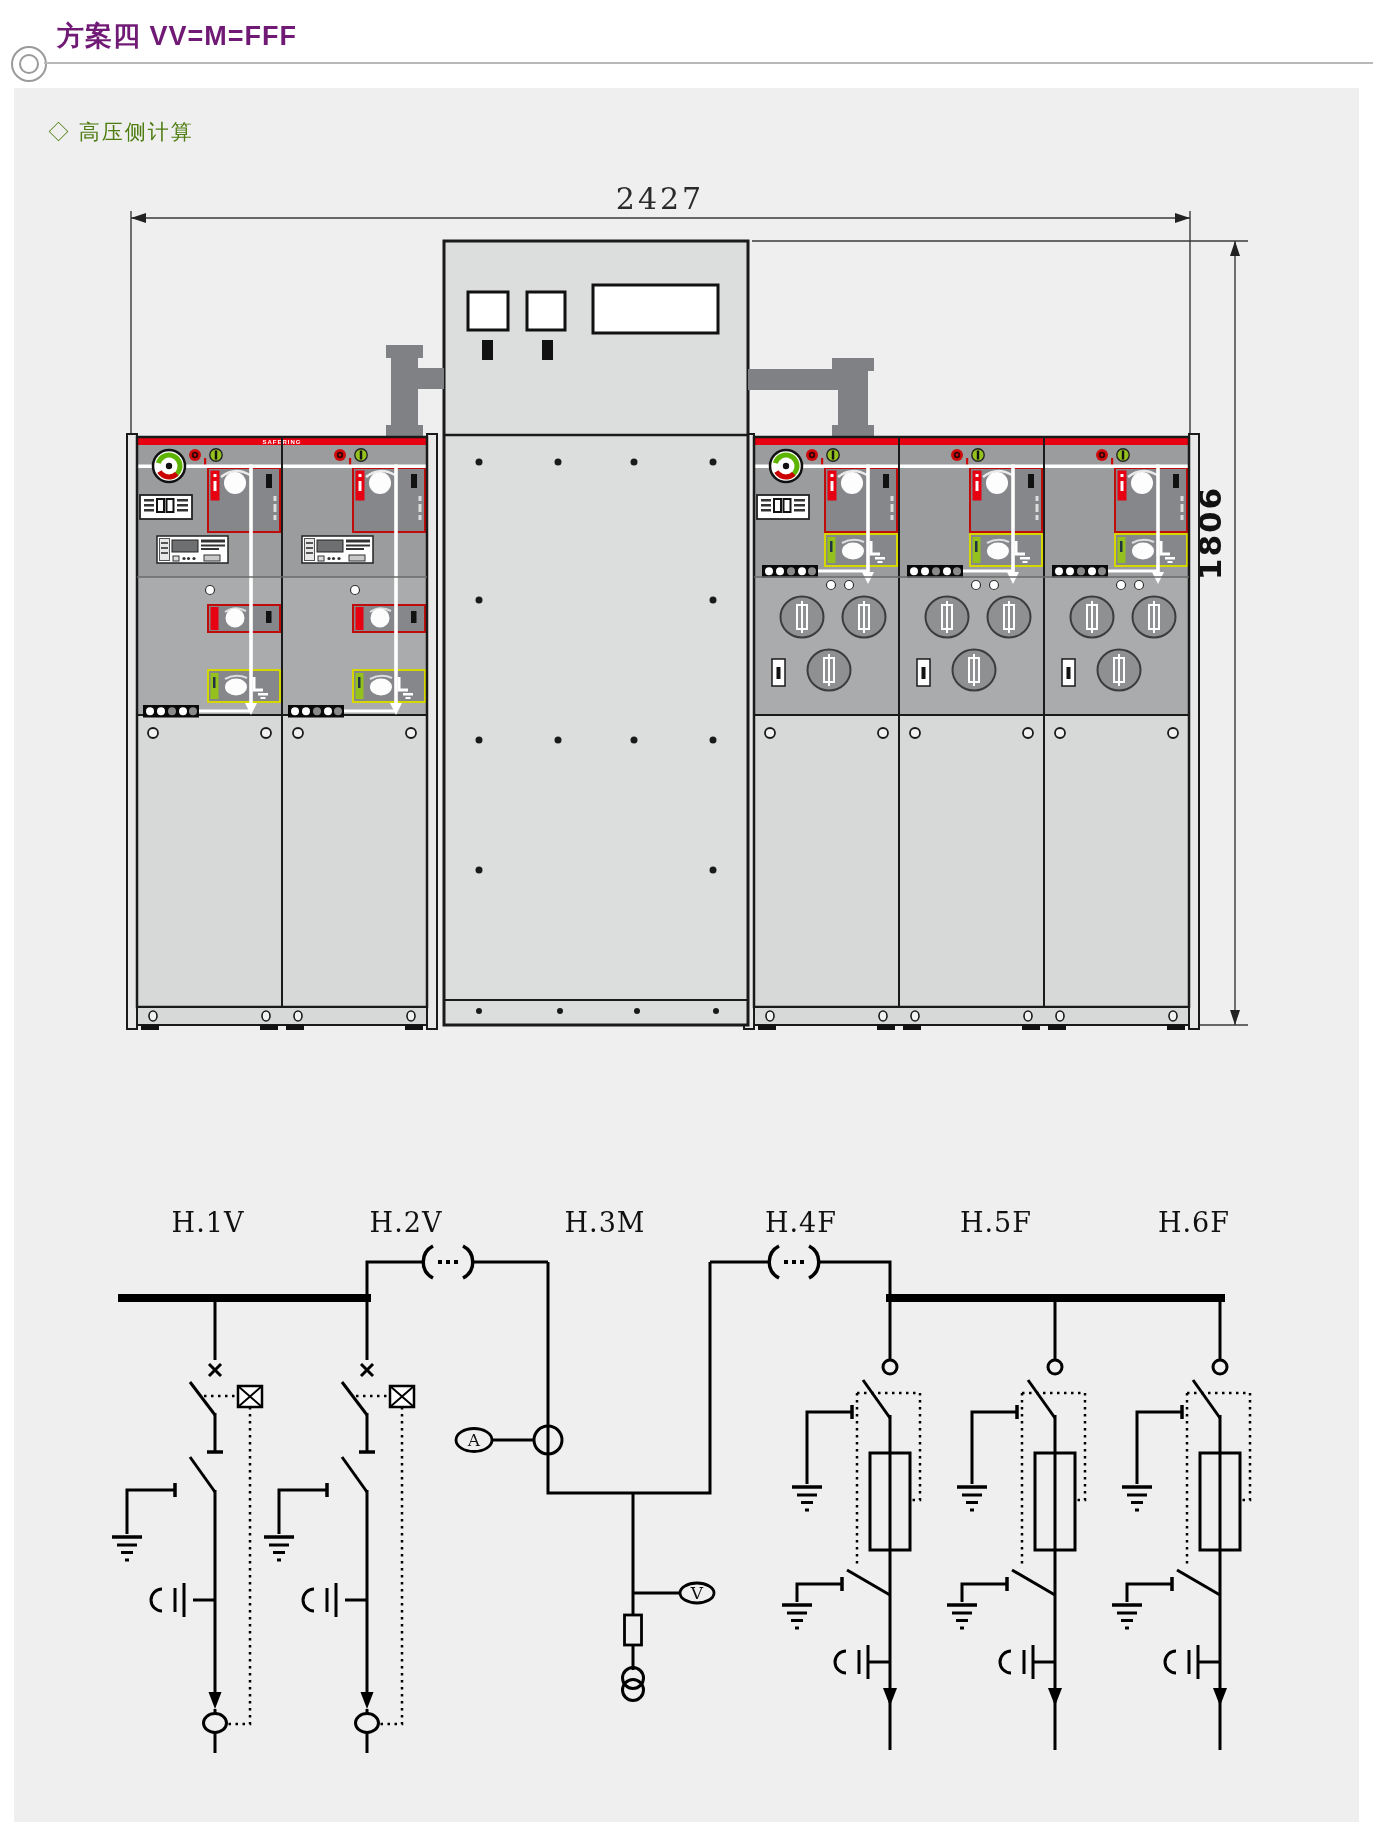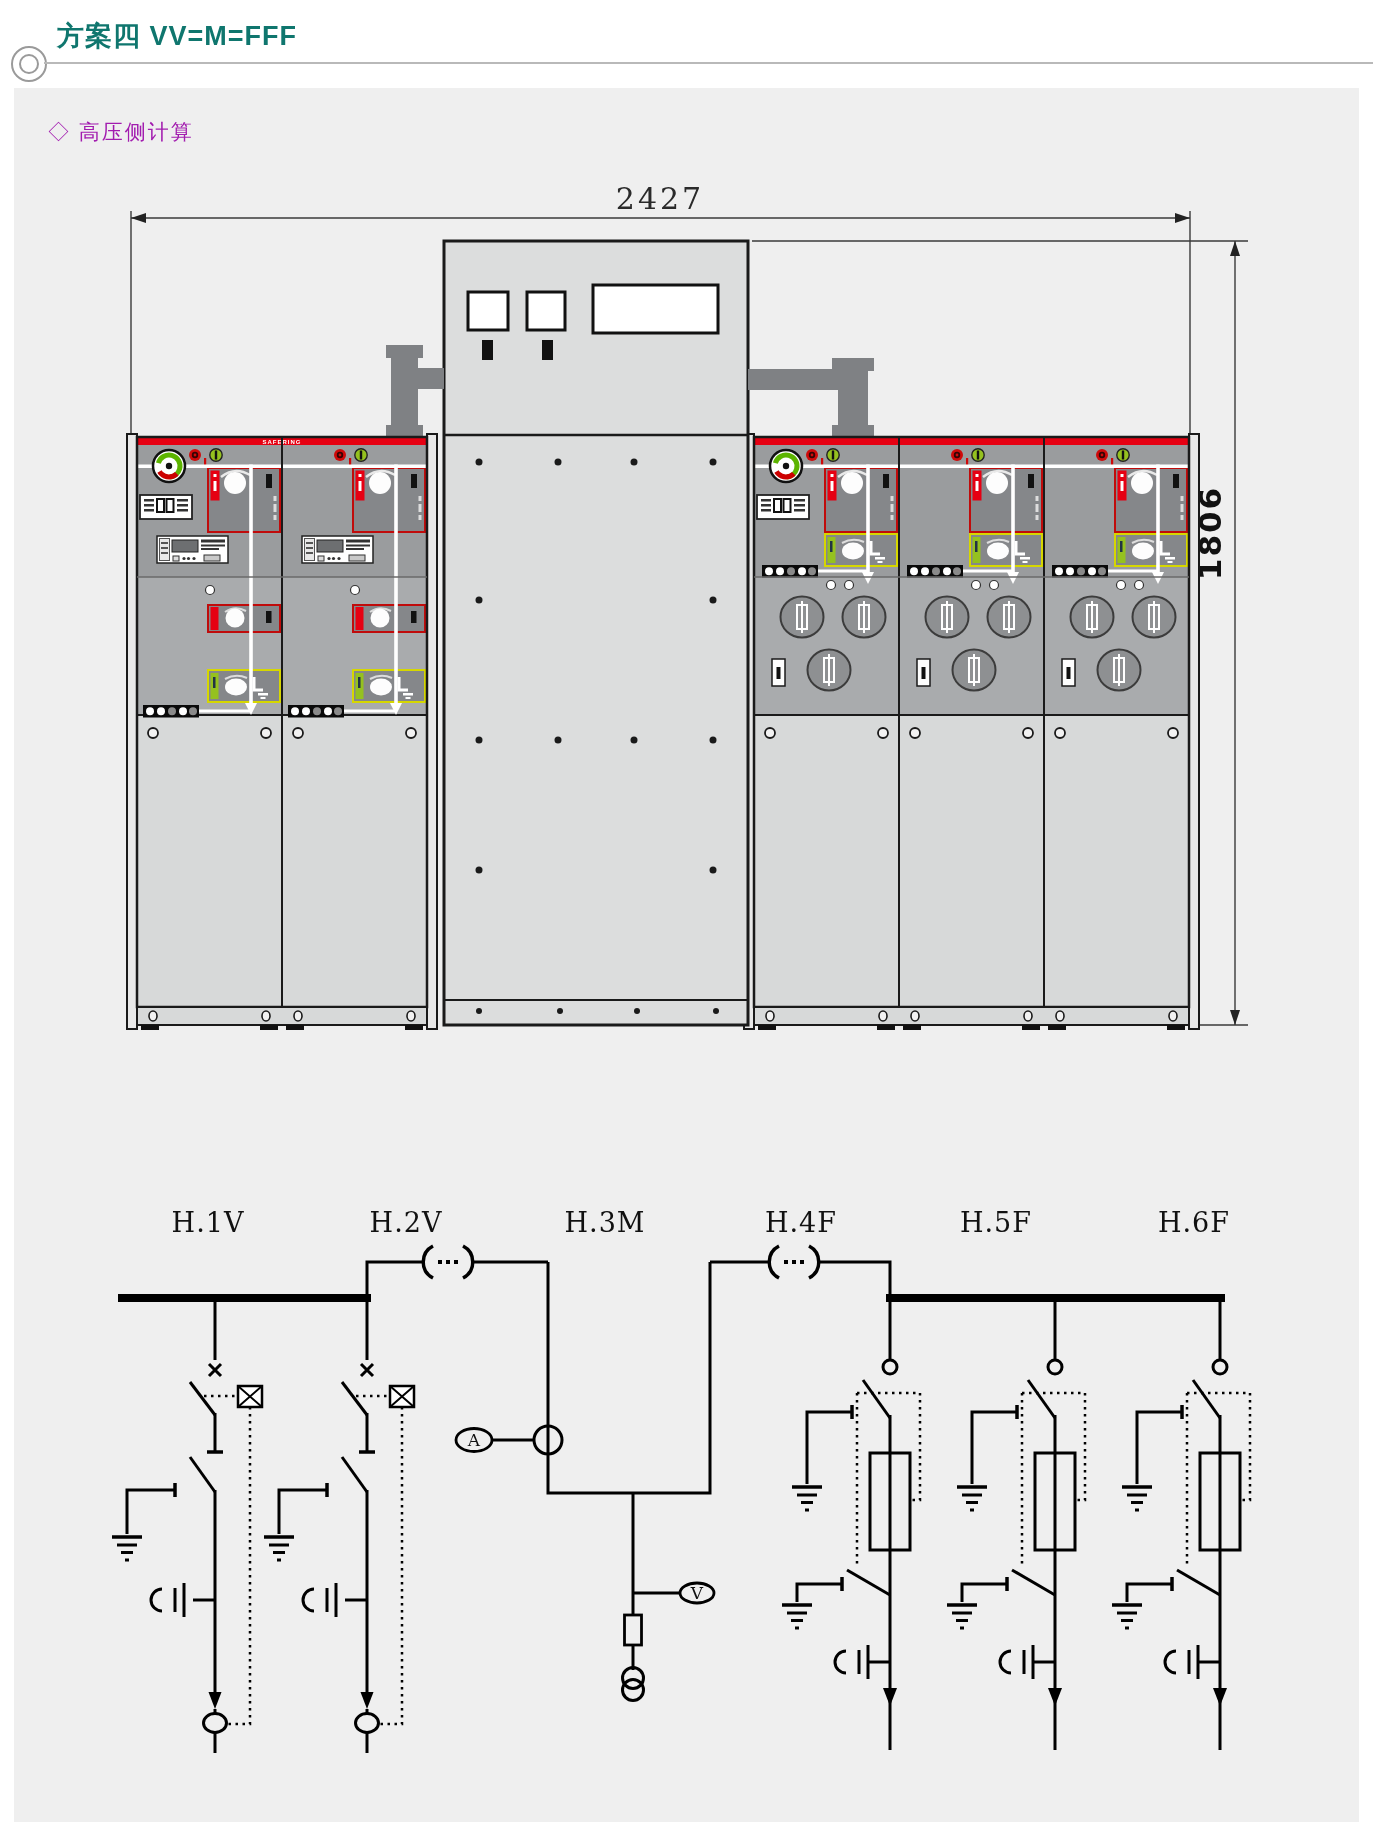--- a/index.html
+++ b/index.html
@@ -6,36 +6,36 @@
   body{
     width:1373px;height:1848px;position:relative;background:#ffffff;
     font-family:"Liberation Sans", sans-serif;
   }
   .content-panel{
     position:absolute;left:14px;right:14px;top:88px;bottom:26px;
     background:#efefef;
   }
   .page-title{
     position:absolute;left:57px;top:18px;
-    font-size:27px;font-weight:bold;color:#0f766e;letter-spacing:1px;
+    font-size:27px;font-weight:bold;color:#701a75;letter-spacing:1px;
   }
   .header-line{
     position:absolute;top:62px;left:44px;right:0;height:2px;background:#b9b9b9;
   }
   .ornament-outer{
     position:absolute;left:11px;top:46px;width:32px;height:32px;border-radius:50%;
     border:2px solid #9a9a9a;background:#fff;
   }
   .ornament-inner{
     position:absolute;left:6px;top:6px;width:16px;height:16px;border-radius:50%;
     border:2px solid #9a9a9a;background:#fff;
   }
   .section-subtitle{
     position:absolute;left:48px;top:118px;
-    font-size:21px;color:#a21caf;letter-spacing:2px;
+    font-size:21px;color:#4d7c0f;letter-spacing:2px;
   }
   svg.drawing{position:absolute;left:0;top:0;}
   svg text{user-select:none;}
   .dimtext{font-family:"DejaVu Serif", serif;font-size:30px;fill:#2a2a2a;letter-spacing:3px;}
   .dimtext-v{font-family:"DejaVu Sans", sans-serif;font-weight:bold;font-size:31px;fill:#111;letter-spacing:2px;}
   .feederlabel{font-family:"DejaVu Serif", serif;font-size:27px;fill:#111;letter-spacing:1px;}
   .meterlabel{font-family:"DejaVu Serif", serif;font-size:17px;fill:#111;}
   .brandlabel{font-family:"Liberation Sans", sans-serif;font-size:6px;font-weight:bold;fill:#ffffff;letter-spacing:1px;}
   .ln{stroke:#000;stroke-width:3;fill:none;}
   .lnt{stroke:#000;stroke-width:3.5;fill:none;}

